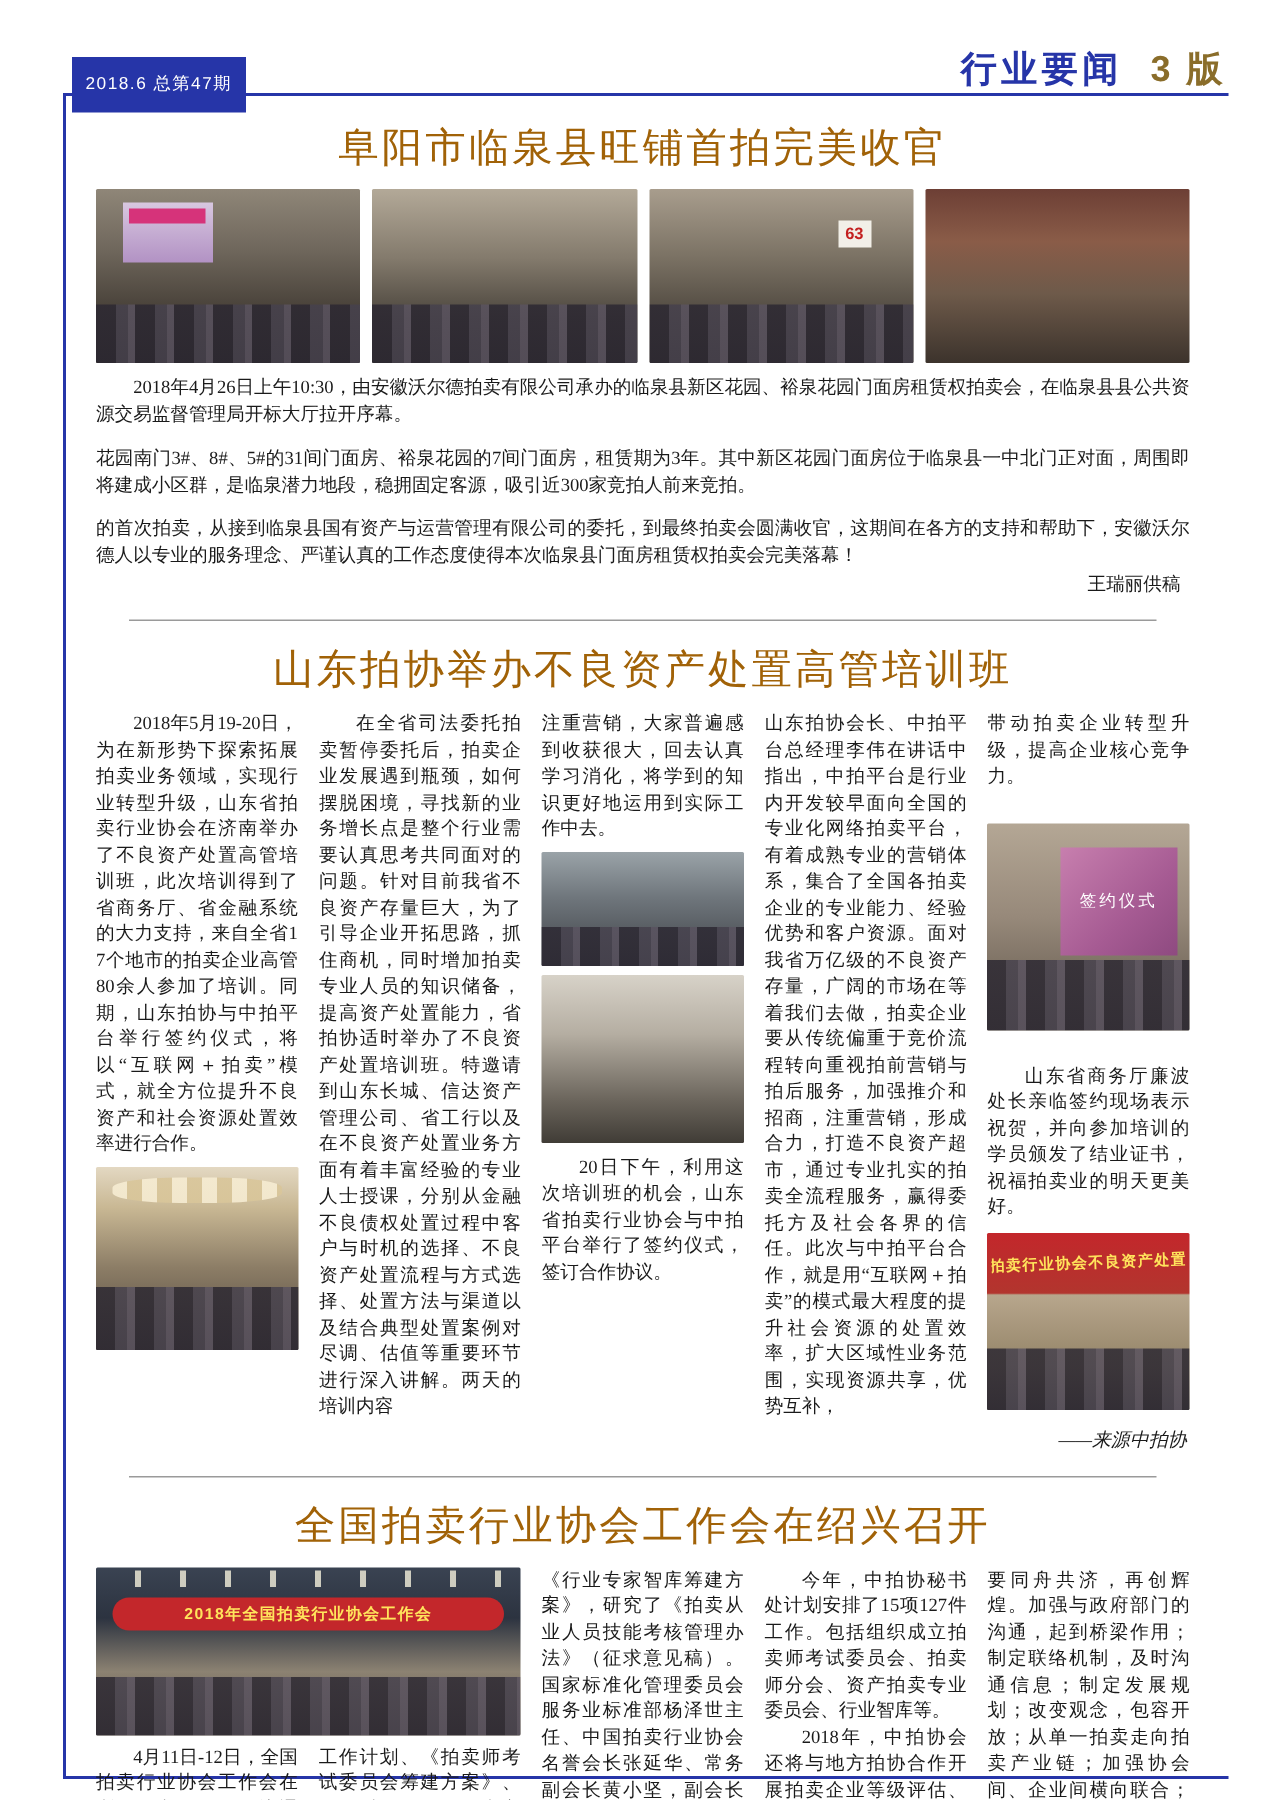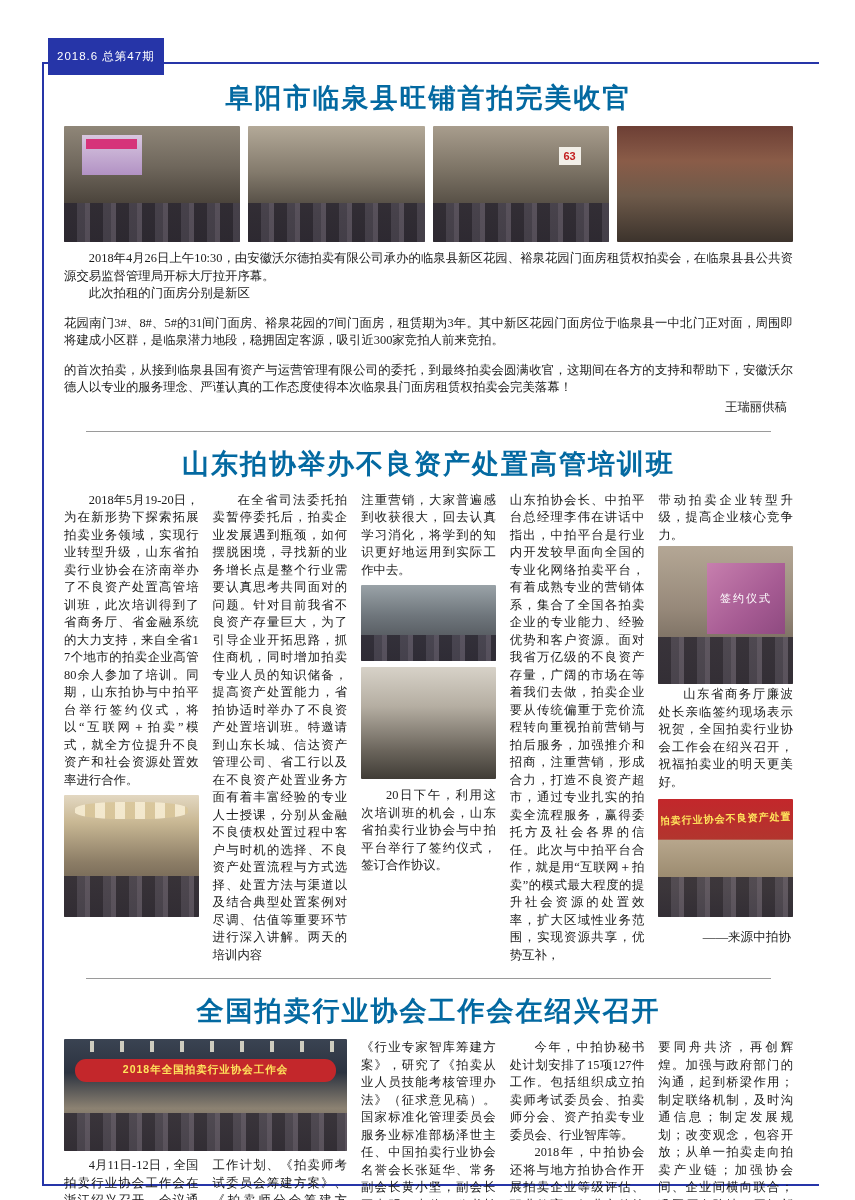--- a/index.html
+++ b/index.html
@@ -25,29 +25,29 @@
   .section-name{color:#2635a8;font-size:24px;letter-spacing:3px;}
   .page-no{color:#8a6d2a;font-size:24px;margin-left:14px;letter-spacing:2px;}
   
   .frame-top{position:absolute;top:62px;left:42px;right:36px;border-top:2px solid #2635a8;}
   .frame-left{position:absolute;top:62px;left:42px;bottom:14px;border-left:2px solid #2635a8;}
   .frame-bottom{position:absolute;bottom:14px;left:42px;right:36px;border-bottom:2px solid #2635a8;}
   
   .content{position:absolute;top:66px;left:64px;width:729px;}
   .art-title{
     font-family:"Liberation Sans","DejaVu Sans",sans-serif;
-    color:#0369a1;font-weight:bold;text-align:center;
+    color:#a16207;font-weight:normal;text-align:center;
     font-size:27px;letter-spacing:2px;margin:14px 0 10px 0;
   }
   .sep{border:none;border-top:1px solid #9a9a9a;margin:14px 22px 4px 22px;}
   
   p{margin:0;font-size:12.4px;line-height:17.5px;text-align:justify;word-break:break-all;}
   .ind{text-indent:2em;}
   .byline{text-align:right;font-size:12.4px;line-height:20px;padding-right:6px;}
-  .src{text-align:right;font-size:12.6px;line-height:20px;margin-top:10px;padding-right:2px;}
+  .src{text-align:right;font-size:12.6px;line-height:20px;margin-top:10px;padding-right:2px;font-style:italic;}
   
   .cols{display:flex;gap:12px;margin-top:8px;flex-direction:column;}
   .cols5{display:flex;gap:14px;margin-top:8px;}
   .col{flex:1;min-width:0;}
   .col3wide{width:283px;flex:none;}
   .subcols{display:flex;gap:14px;margin-top:6px;}
   .subcols .col{flex:1;}
   
   .ph{position:relative;overflow:hidden;border-radius:1px;}
   .ph-row{display:flex;gap:8px;margin-top:4px;justify-content:space-between;}
@@ -61,21 +61,21 @@
     color:#c32020;font-family:"Liberation Sans",sans-serif;font-weight:bold;
     font-size:11px;text-align:center;line-height:18px;}
   .ph4{background:linear-gradient(180deg,#6d3f35 0%,#8a5c48 30%,#6e5a4a 60%,#3c332c 100%);}
   .crowd{position:absolute;left:0;right:0;bottom:0;height:34%;
     background:repeating-linear-gradient(90deg,#2c2832 0 13px,#46414d 13px 21px,#59525f 21px 26px);opacity:.85;}
   .ph-a2c1{height:122px;margin-top:6px;background:linear-gradient(180deg,#e3d8c2 0%,#c9b894 22%,#8c7d66 55%,#4f463c 100%);}
   .chandelier{position:absolute;left:8%;top:6%;width:84%;height:14%;
     background:repeating-linear-gradient(90deg,#f6ecd2 0 10px,#d9c69a 10px 20px);border-radius:40%;opacity:.9;}
   .ph-a2c3a{height:76px;margin:6px 0;background:linear-gradient(180deg,#9aa3a8 0%,#6f767c 40%,#3e4146 100%);}
   .ph-a2c3b{height:112px;margin-bottom:8px;background:linear-gradient(180deg,#d7d2c8 0%,#b5aea2 35%,#6a645b 75%,#403c36 100%);}
-  .ph-a2c5a{height:138px;margin:2px 0;background:linear-gradient(180deg,#b4a795 0%,#97897a 45%,#5c5348 100%);}
+  .ph-a2c5a{height:138px;margin:22px 0;background:linear-gradient(180deg,#b4a795 0%,#97897a 45%,#5c5348 100%);}
   .screen-pink{position:absolute;right:6%;top:12%;width:58%;height:52%;
     background:linear-gradient(135deg,#c77fae 0%,#a65b93 60%,#8e4a80 100%);
     color:#fff;font-family:"Liberation Sans",sans-serif;font-size:11px;
     display:flex;align-items:center;justify-content:center;letter-spacing:2px;}
   .ph-a2c5b{height:118px;margin-top:8px;background:linear-gradient(180deg,#c3272b 0%,#b2352e 34%,#b7a68c 35%,#948468 75%,#575044 100%);}
   .banner-yellow{position:absolute;left:2%;top:6%;width:96%;height:22%;
     color:#ffe45c;font-family:"Liberation Sans",sans-serif;font-weight:bold;
     font-size:10px;display:flex;align-items:center;justify-content:center;
     white-space:nowrap;overflow:hidden;letter-spacing:1px;transform:rotate(-2deg);}
   .ph-a3{height:112px;background:linear-gradient(180deg,#3a4352 0%,#2c3340 30%,#8c8272 62%,#554d42 100%);}
@@ -86,20 +86,24 @@
   .lights{position:absolute;left:0;top:2%;width:100%;height:10%;
     background:repeating-linear-gradient(90deg,transparent 0 26px,#f4f0dc 26px 30px);opacity:.8;}
 </style>
 </head>
 <body>
 
 <div class="page">
 
   <div class="hdr">
     <span class="issue-badge">2018.6 总第47期</span>
+    <span class="hdr-right">
+      <span class="section-name">行业要闻</span>
+      <span class="page-no">3 版</span>
+    </span>
   </div>
   <div class="frame-top"></div>
   <div class="frame-left"></div>
   <div class="frame-bottom"></div>
 
   <div class="content">
 
     <div>
       <div class="art-title">阜阳市临泉县旺铺首拍完美收官</div>
 
@@ -116,21 +120,20 @@
         <div class="ph ph3">
           <div class="paddle">63</div>
           <div class="crowd"></div>
         </div>
         <div class="ph ph4"></div>
       </div>
 
       <div class="cols">
         <div class="col">
           <p class="ind">2018年4月26日上午10:30，由安徽沃尔德拍卖有限公司承办的临泉县新区花园、裕泉花园门面房租赁权拍卖会，在临泉县县公共资源交易监督管理局开标大厅拉开序幕。</p>
-          <p class="ind">此次拍租的门面房分别是新区</p>
         </div>
         <div class="col">
           <p>花园南门3#、8#、5#的31间门面房、裕泉花园的7间门面房，租赁期为3年。其中新区花园门面房位于临泉县一中北门正对面，周围即将建成小区群，是临泉潜力地段，稳拥固定客源，吸引近300家竞拍人前来竞拍。</p>
         </div>
         <div class="col">
           <p>的首次拍卖，从接到临泉县国有资产与运营管理有限公司的委托，到最终拍卖会圆满收官，这期间在各方的支持和帮助下，安徽沃尔德人以专业的服务理念、严谨认真的工作态度使得本次临泉县门面房租赁权拍卖会完美落幕！</p>
           <div class="byline">王瑞丽供稿</div>
         </div>
       </div>
     </div>
@@ -165,21 +168,21 @@
         <div class="col">
           <p>山东拍协会长、中拍平台总经理李伟在讲话中指出，中拍平台是行业内开发较早面向全国的专业化网络拍卖平台，有着成熟专业的营销体系，集合了全国各拍卖企业的专业能力、经验优势和客户资源。面对我省万亿级的不良资产存量，广阔的市场在等着我们去做，拍卖企业要从传统偏重于竞价流程转向重视拍前营销与拍后服务，加强推介和招商，注重营销，形成合力，打造不良资产超市，通过专业扎实的拍卖全流程服务，赢得委托方及社会各界的信任。此次与中拍平台合作，就是用“互联网＋拍卖”的模式最大程度的提升社会资源的处置效率，扩大区域性业务范围，实现资源共享，优势互补，</p>
         </div>
 
         <div class="col">
           <p>带动拍卖企业转型升级，提高企业核心竞争力。</p>
           <div class="ph ph-a2c5a">
             <div class="screen-pink">签约仪式</div>
             <div class="crowd"></div>
           </div>
-          <p class="ind">山东省商务厅廉波处长亲临签约现场表示祝贺，全国拍卖行业协会工作会在绍兴召开，祝福拍卖业的明天更美好。</p>
+          <p class="ind">山东省商务厅廉波处长亲临签约现场表示祝贺，并向参加培训的学员颁发了结业证书，祝福拍卖业的明天更美好。</p>
           <div class="ph ph-a2c5b">
             <div class="banner-yellow">拍卖行业协会不良资产处置</div>
             <div class="crowd"></div>
           </div>
           <div class="src">——来源中拍协</div>
         </div>
       </div>
     </div>
 
     <hr class="sep">

